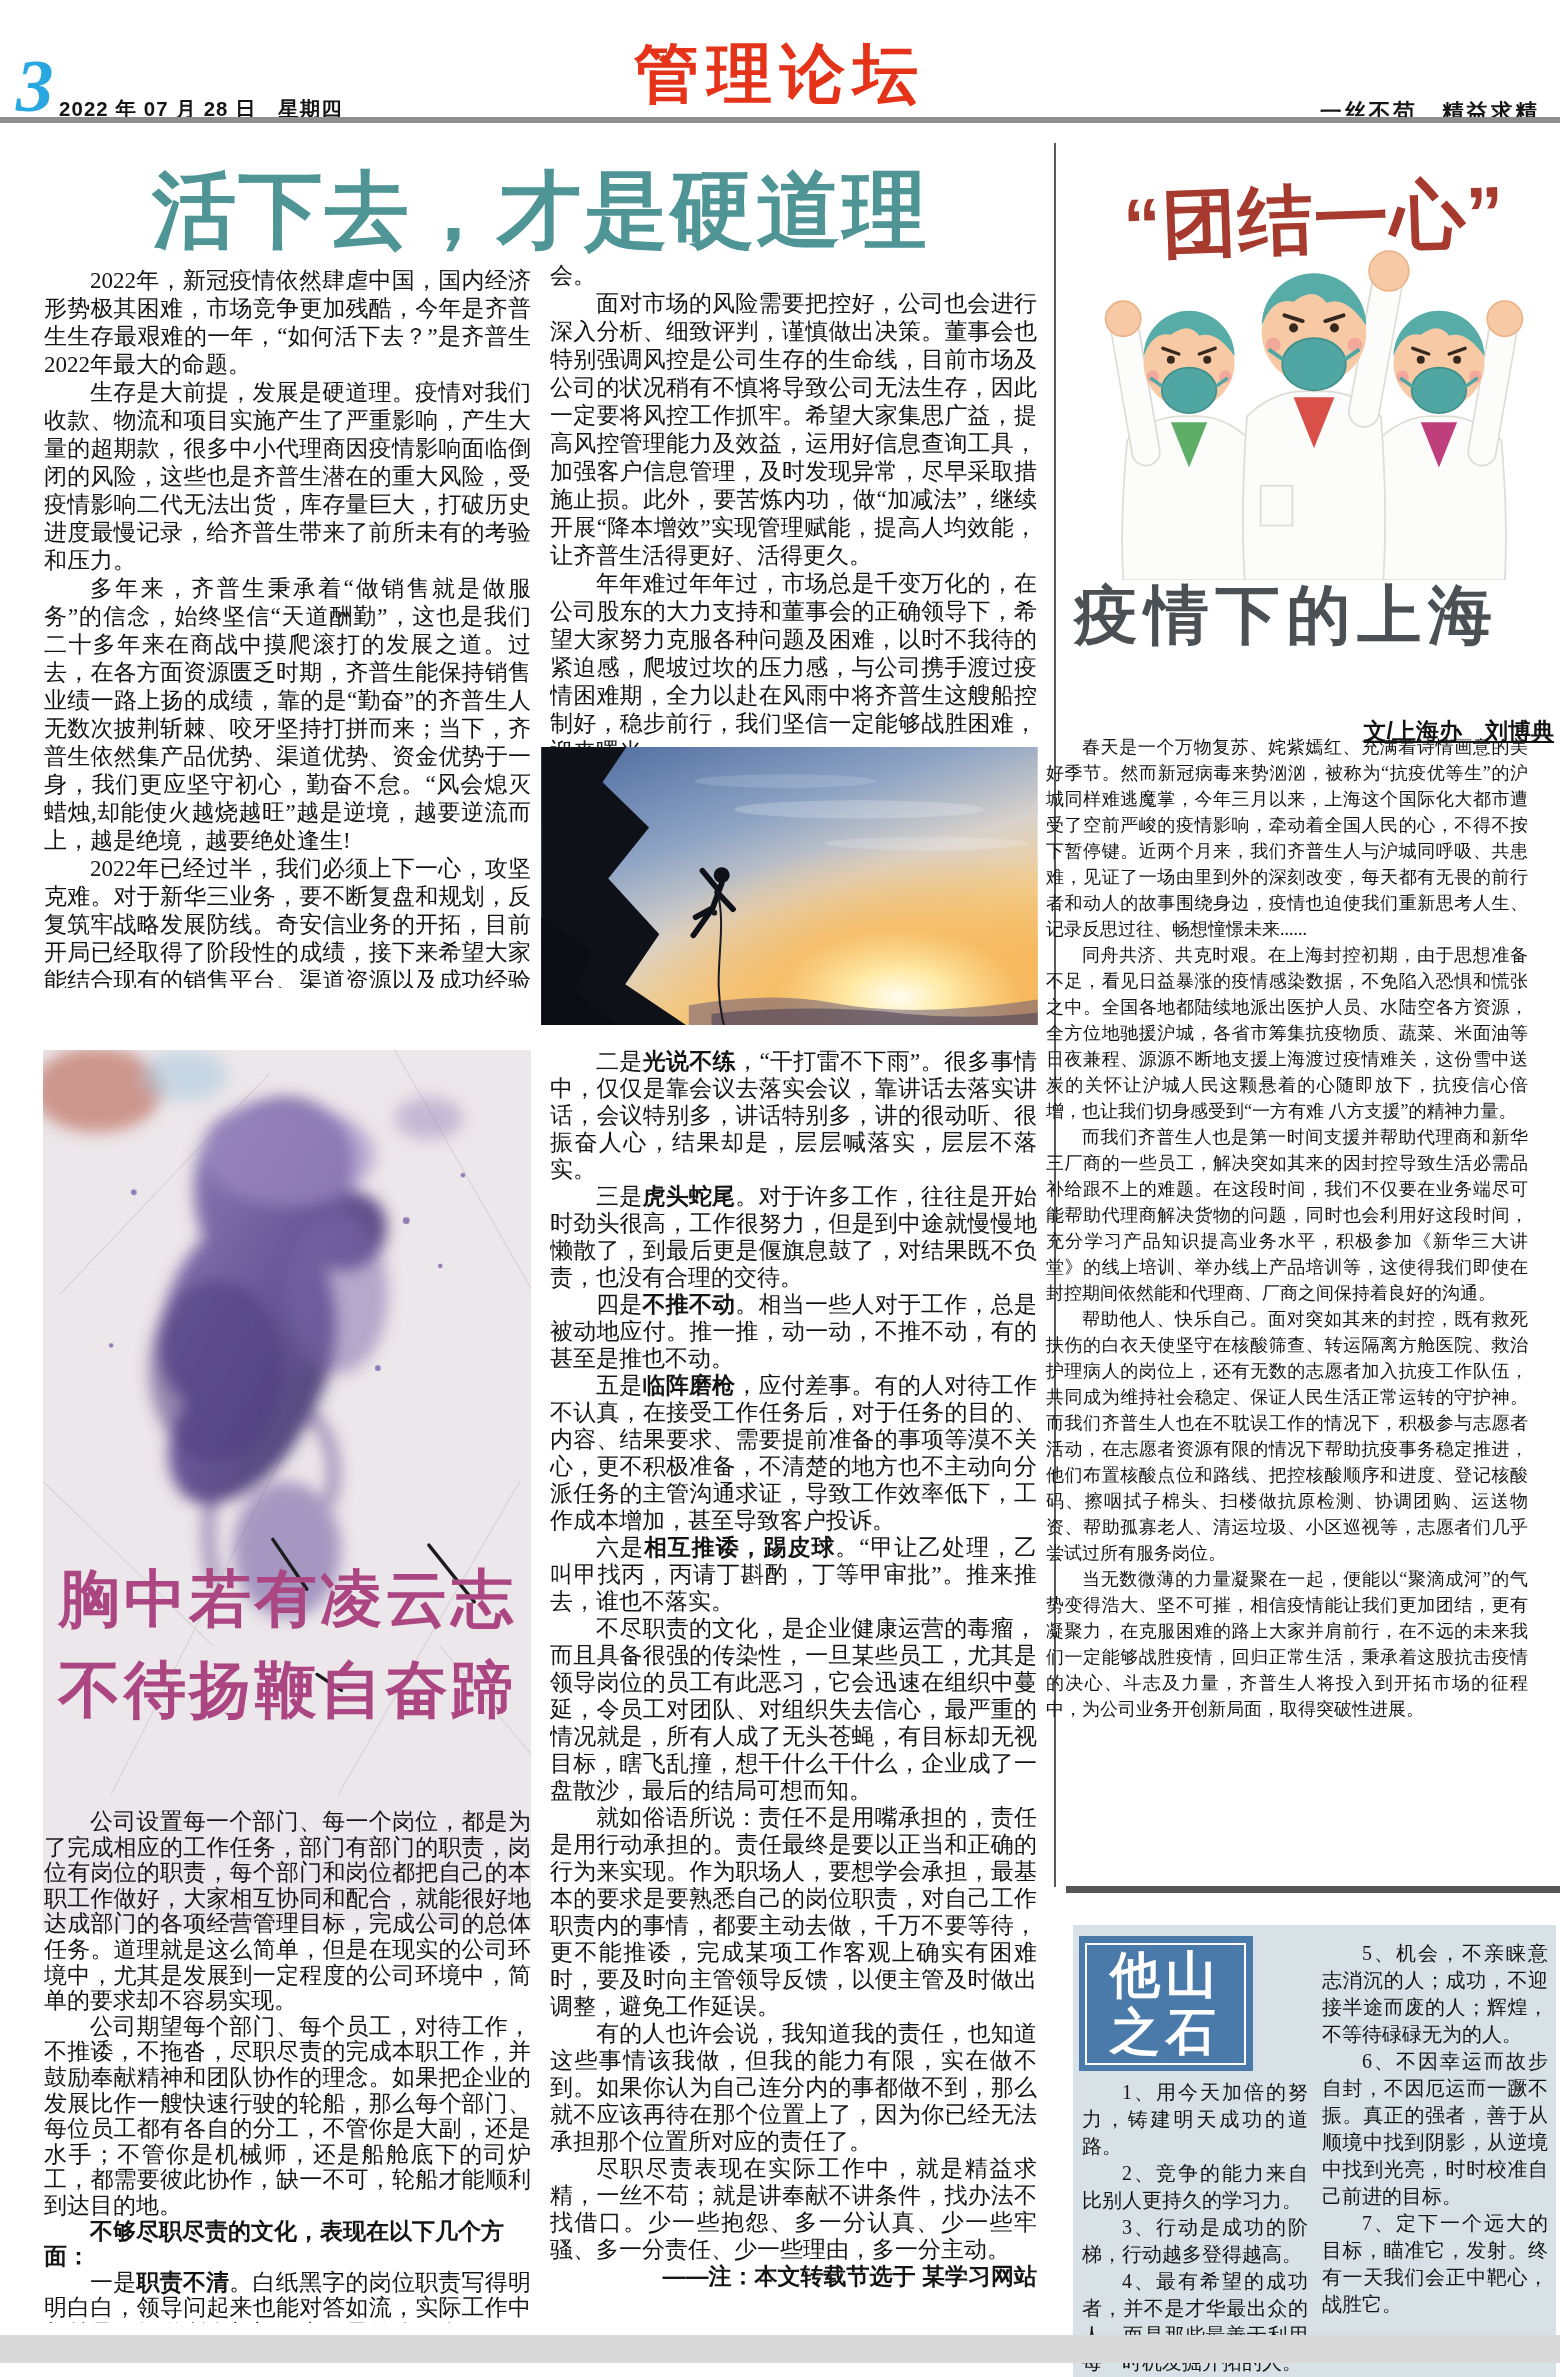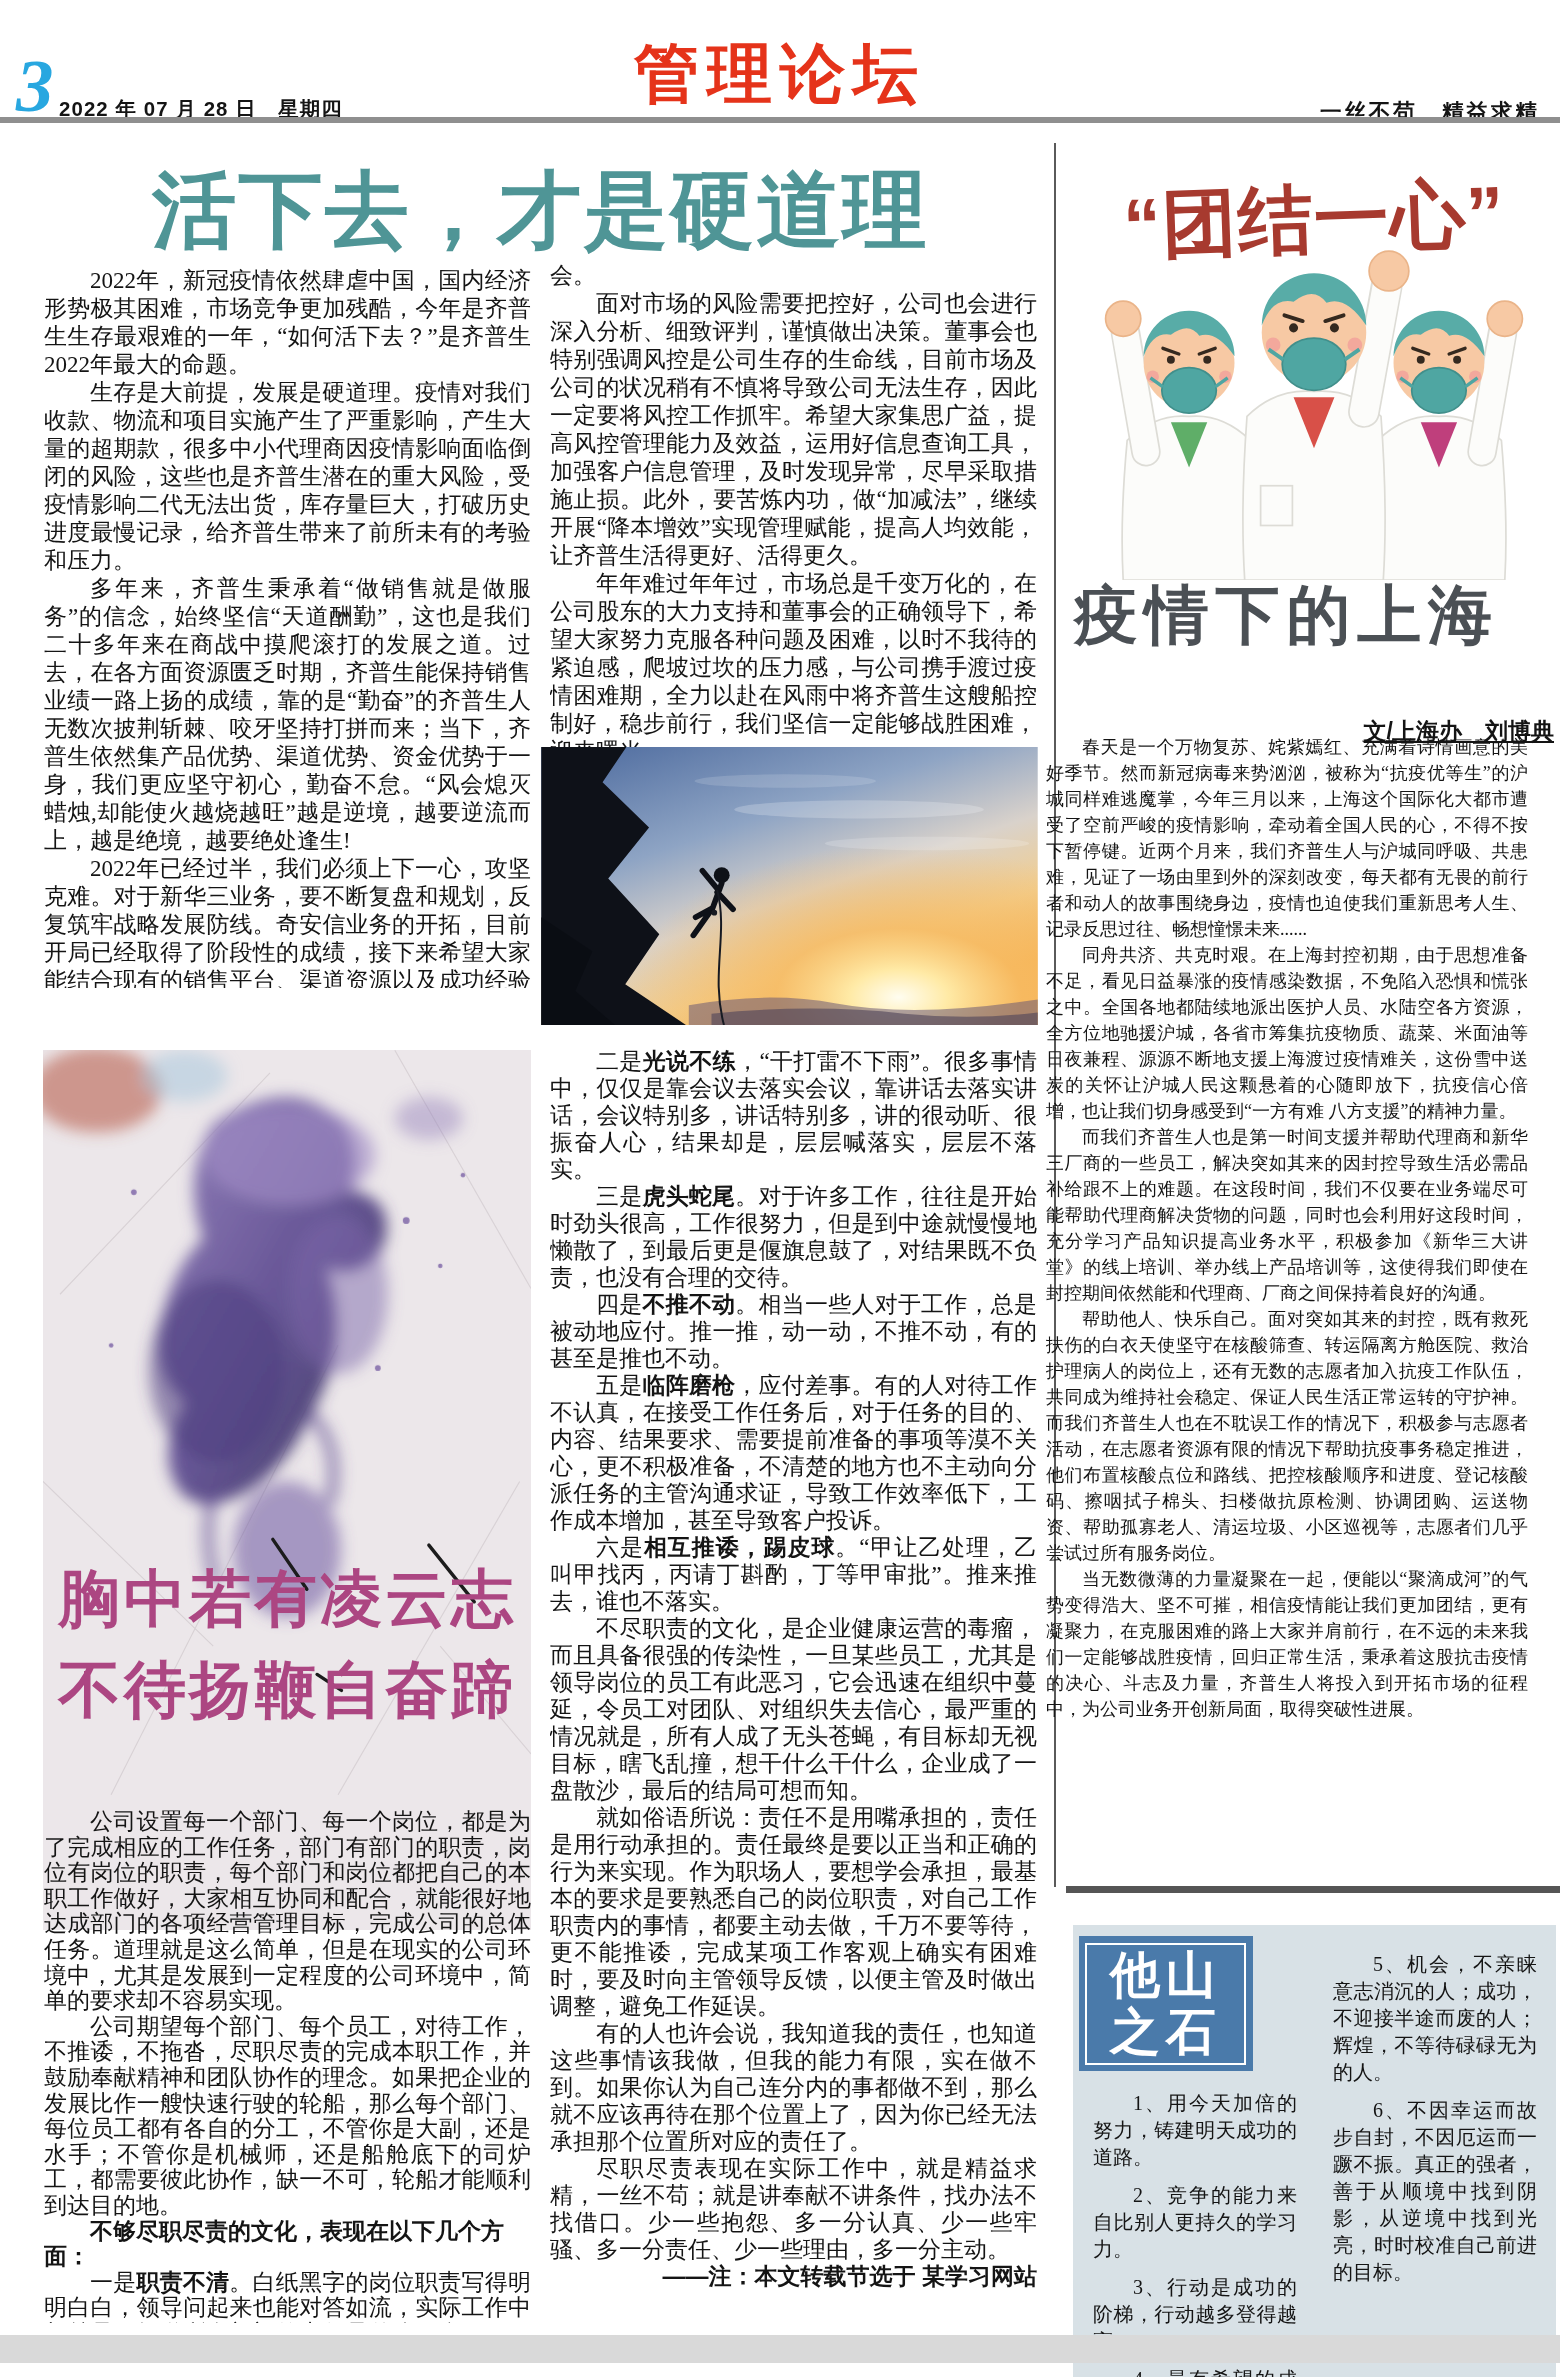--- a/index.html
+++ b/index.html
@@ -45,21 +45,21 @@
   .a3body{left:1046px;top:734px;width:482px;height:1141px;overflow:hidden;font-size:18px;line-height:26px;}
   .a3body p{margin:0;text-indent:2em;text-align:justify;}
   .rule-right{left:1066px;top:1886px;width:494px;height:6.8px;background:#555;}
   
   .stonebox{left:1073px;top:1925px;width:483px;height:480px;background:#d8e1e6;}
   .stlabel{position:absolute;left:5.7px;top:11.4px;width:174px;height:135px;background:#4a7aaa;}
   .stlabel .inner{position:absolute;left:6.8px;top:6.8px;right:6.8px;bottom:6.8px;border:2.8px solid #fff;
       color:#fff;font-family:"Liberation Sans",sans-serif;font-weight:800;font-size:50px;line-height:57px;
       text-align:center;letter-spacing:5.7px;display:flex;flex-direction:column;justify-content:center;}
   .stcol{position:absolute;font-size:20px;line-height:27px;width:226px;}
-  .stcol p{margin:11px;text-indent:2em;text-align:justify;}
+  .stcol p{margin:0;text-indent:2em;text-align:justify;}
   .st-left{left:9px;top:154px;}
   .st-right{left:249px;top:14.8px;}
   
   .unity{left:1073px;top:145px;width:482px;height:435px;overflow:hidden;}
   .unity-slogan{left:1073px;top:170px;width:482px;text-align:center;font-size:75px;font-weight:800;
       color:#a73a2f;font-family:"Liberation Sans",sans-serif;transform:rotate(-2deg);letter-spacing:1.1px;}
   .footband{left:0;top:2335px;width:1560px;height:28px;background:#d9d9d9;}
 </style>
 </head>
 <body>
@@ -267,18 +267,19 @@
     </div>
     <div class="stcol st-left">
       <p>1、用今天加倍的努力，铸建明天成功的道路。</p>
       <p>2、竞争的能力来自比别人更持久的学习力。</p>
       <p>3、行动是成功的阶梯，行动越多登得越高。</p>
       <p>4、最有希望的成功者，并不是才华最出众的人，而是那些最善于利用每一时机发掘开拓的人。</p>
     </div>
     <div class="stcol st-right">
       <p>5、机会，不亲睐意志消沉的人；成功，不迎接半途而废的人；辉煌，不等待碌碌无为的人。</p>
       <p>6、不因幸运而故步自封，不因厄运而一蹶不振。真正的强者，善于从顺境中找到阴影，从逆境中找到光亮，时时校准自己前进的目标。</p>
+      <p>7、定下一个远大的目标，瞄准它，发射。终有一天我们会正中靶心，战胜它。</p>
     </div>
   </div>
 
   <div class="abs footband"></div>
 </div>
 
 
 </body></html>

